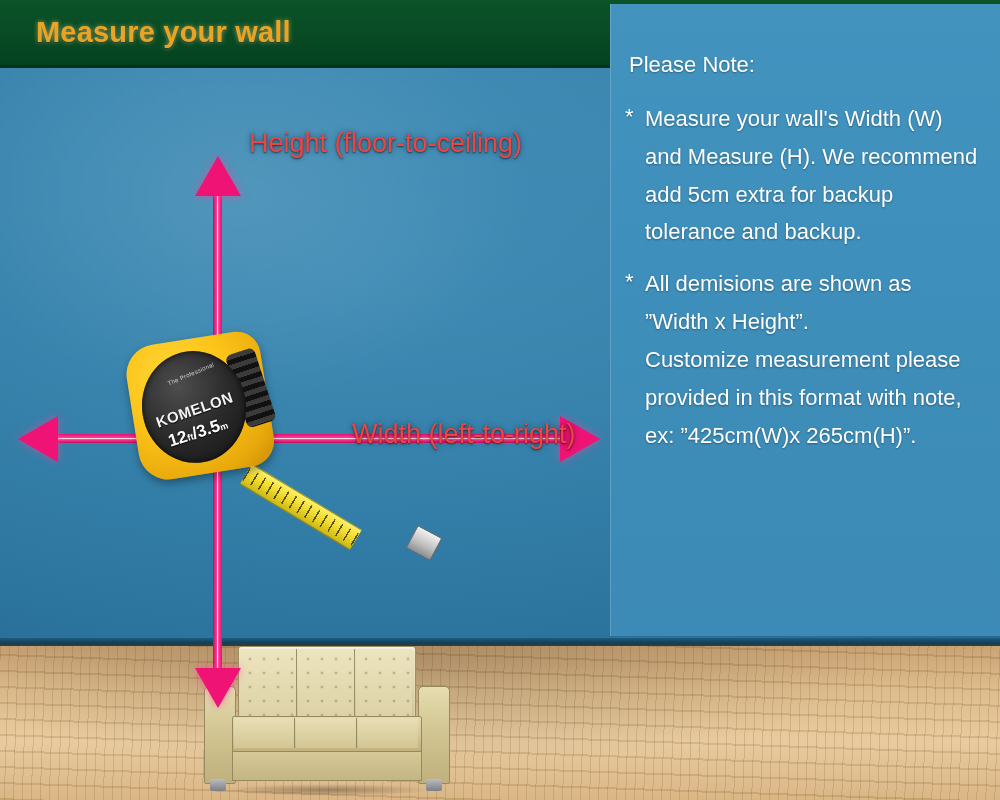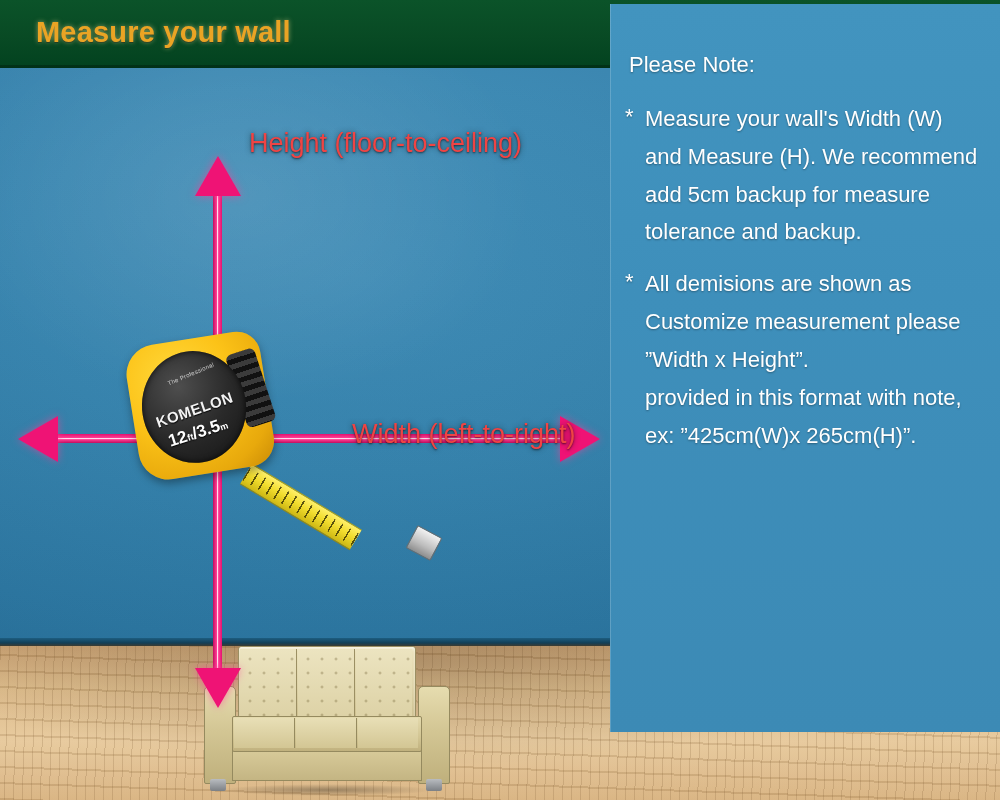--- a/index.html
+++ b/index.html
@@ -205,21 +205,21 @@
   .label{
     position:absolute;color:#ef4444;font-size:27px;
     text-shadow:0 0 6px rgba(0,0,0,.45),0 1px 2px rgba(0,0,0,.55);
     white-space:nowrap;
   }
   .label-height{left:249px;top:60px;}
   .label-width{left:352px;top:351px;text-align:right;}
 
   
   .note-panel{
-    position:absolute;left:610px;top:4px;width:390px;height:728px;
+    position:absolute;left:610px;top:4px;width:390px;height:632px;
     background:linear-gradient(180deg,#4294bf 0%,#3e8fbb 40%,#3c8ab5 100%);
     border-left:1px solid rgba(255,255,255,.18);
     box-sizing:border-box;
     padding:48px 14px 0 14px;
   }
   .note-title{
     color:#ffffff;font-size:22px;margin:0 0 22px 4px;
     text-shadow:0 1px 2px rgba(0,0,0,.35);
   }
   .note-item{display:flex;margin-bottom:14px;}
@@ -298,30 +298,30 @@
   </div>
 
   <div class="note-panel">
     <div class="note-title">Please Note:</div>
     <div id="note-items">
         <div class="note-item">
           <div class="note-bullet">*</div>
           <div class="note-lines">
             <div class="note-line">Measure your wall's Width (W)</div>
             <div class="note-line">and Measure (H). We recommend</div>
-            <div class="note-line">add 5cm backup for measure</div>
+            <div class="note-line">add 5cm extra for backup</div>
             <div class="note-line">tolerance and backup.</div>
           </div>
         </div>
         <div class="note-item">
           <div class="note-bullet">*</div>
           <div class="note-lines">
             <div class="note-line">All demisions are shown as</div>
+            <div class="note-line">”Width x Height”.</div>
             <div class="note-line">Customize measurement please</div>
-            <div class="note-line">”Width x Height”.</div>
             <div class="note-line">provided in this format with note,</div>
             <div class="note-line">ex: ”425cm(W)x 265cm(H)”.</div>
           </div>
         </div>
       </div>
   </div>
 
 </div>
 
 </body></html>

